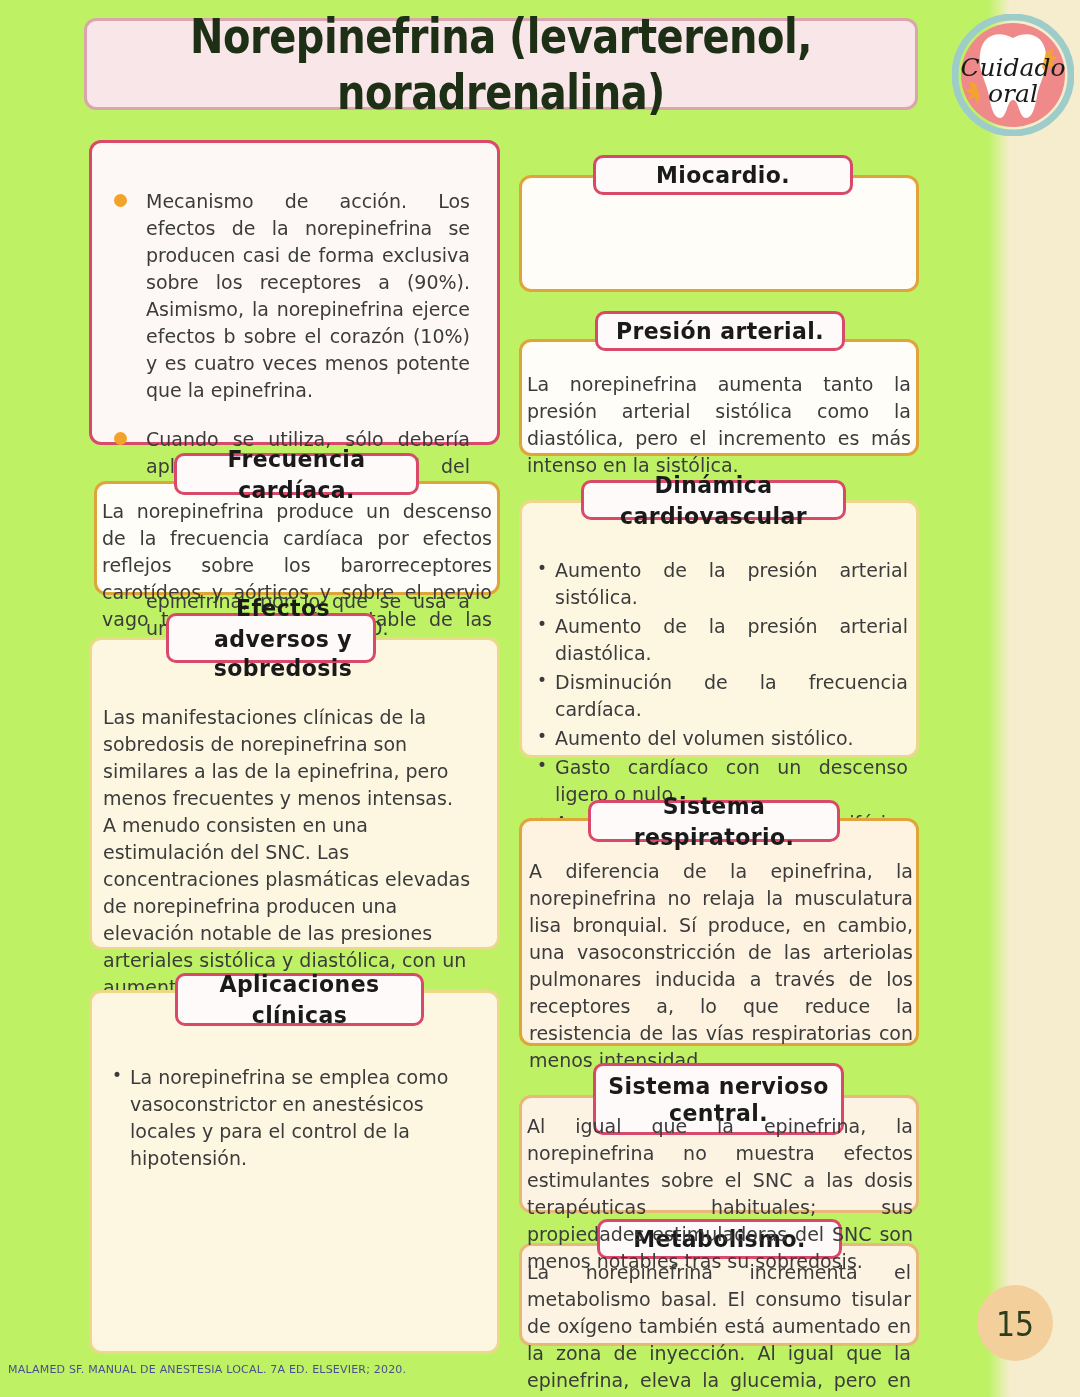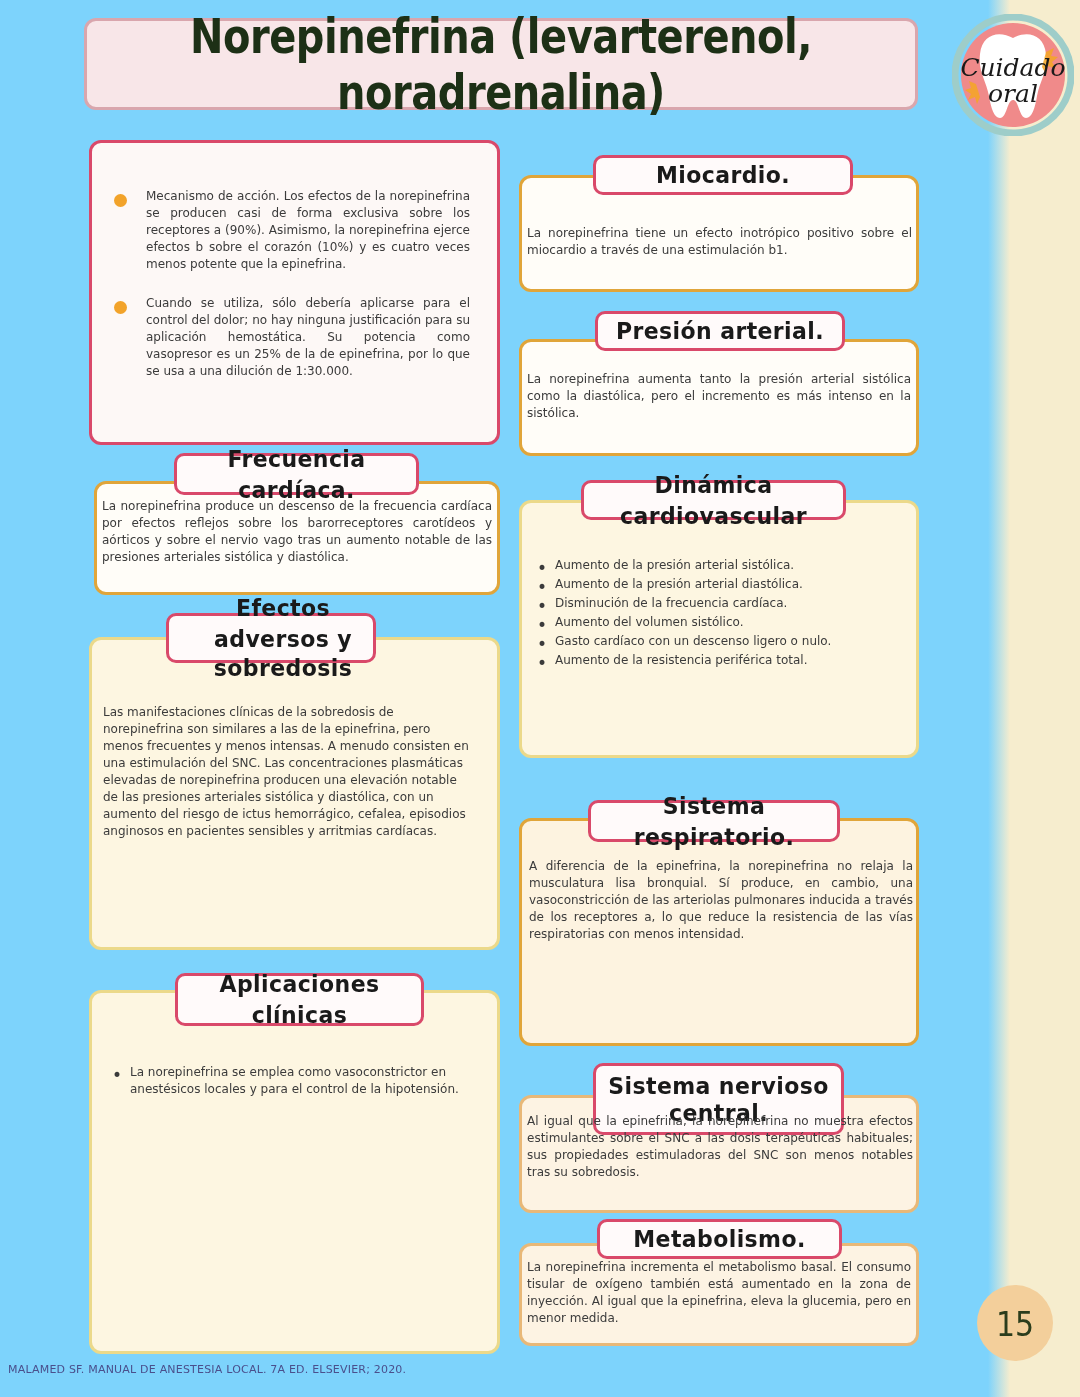--- a/index.html
+++ b/index.html
@@ -7,21 +7,21 @@
     width: 1080px;
     height: 1397px;
     background: #ffffff;
     font-family: "DejaVu Sans", sans-serif;
     overflow: hidden;
   }
   #page {
     position: relative;
     width: 1080px;
     height: 1397px;
-    background: #7dd3fc;
+    background: #bef264;
     overflow: hidden;
   }
   
   .right-band {
     position: absolute;
     top: 0; right: 0;
     width: 70px; height: 1397px;
     background: #f6edce;
   }
   .right-band-fade {
@@ -90,21 +90,21 @@
     color: #1a1a1a;
     line-height: 1.25;
     letter-spacing: 0.4px;
     transform: scaleY(1.08);
   }
 
   
   .body-txt {
     position: absolute;
     font-family: "DejaVu Sans", sans-serif;
-    font-size: 12px;
+    font-size: 19px;
     line-height: 1.42;
     color: #3b3b3b;
     text-align: justify;
   }
   .body-txt.left-al { text-align: left; }
 
   
   ul.dots {
     list-style: none;
     margin: 0; padding: 0;
@@ -221,21 +221,20 @@
   <div class="body-txt left-al" style="left:106px; top:1064px; width:385px;">
     <ul class="dots">
       <li style="text-align:left;">La norepinefrina se emplea como vasoconstrictor en anestésicos locales y para el control de la hipotensión.</li>
     </ul>
   </div>
 
   <div class="box box-orange" style="left:519px; top:175px; width:400px; height:117px;"></div>
   <div class="hdr" style="left:593px; top:155px; width:260px; height:40px;">
     <div class="hdr-text">Miocardio.</div>
   </div>
-  <div class="body-txt" style="left:527px; top:225px; width:385px;">La norepinefrina tiene un efecto inotrópico positivo sobre el miocardio a través de una estimulación b1.</div>
 
   <div class="box box-orange" style="left:519px; top:339px; width:400px; height:117px;"></div>
   <div class="hdr" style="left:595px; top:311px; width:250px; height:40px;">
     <div class="hdr-text">Presión arterial.</div>
   </div>
   <div class="body-txt" style="left:527px; top:371px; width:384px;">La norepinefrina aumenta tanto la presión arterial sistólica como la diastólica, pero el incremento es más intenso en la sistólica.</div>
 
   <div class="box box-cream-y" style="left:519px; top:500px; width:400px; height:258px;"></div>
   <div class="hdr" style="left:581px; top:480px; width:265px; height:40px;">
     <div class="hdr-text">Dinámica cardiovascular</div>

